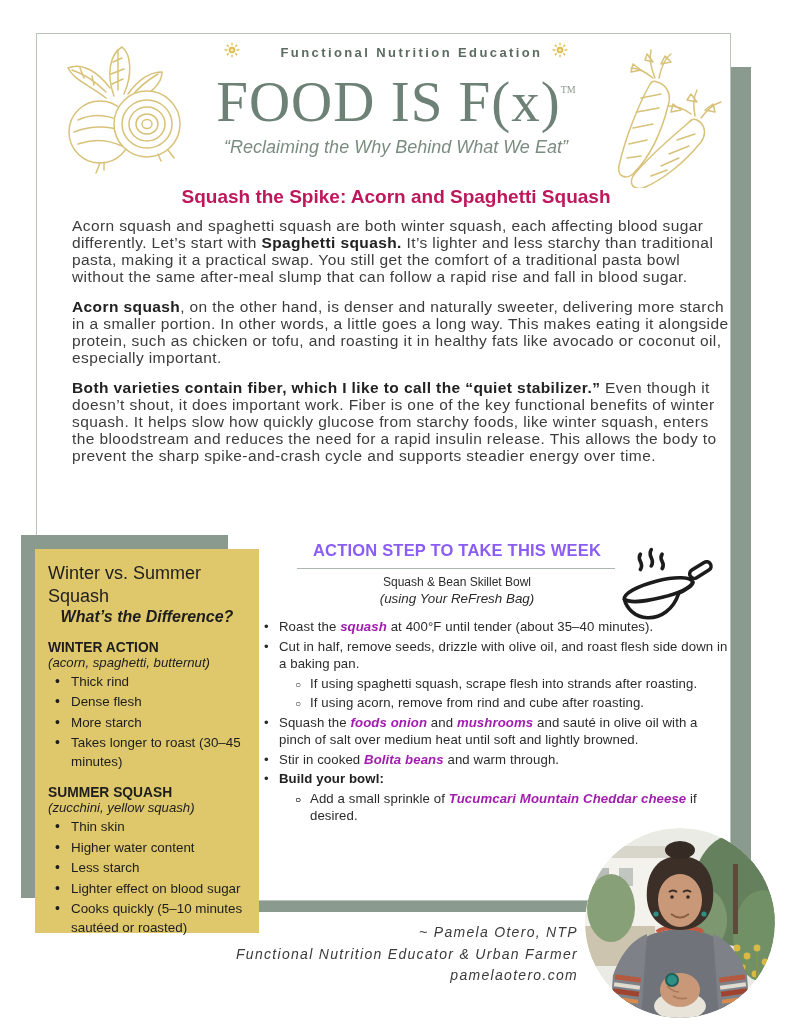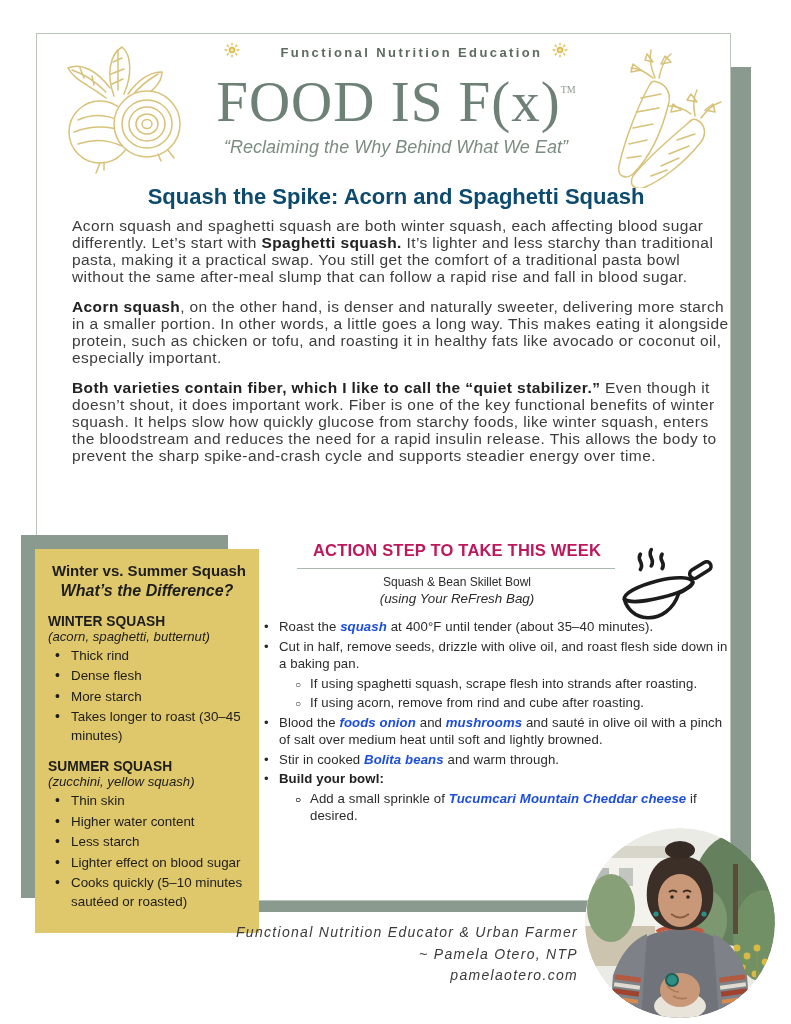--- a/index.html
+++ b/index.html
@@ -19,39 +19,39 @@
   
   .brand-header{position:absolute;left:58px;top:42px;width:676px;z-index:2;text-align:center;}
   .eyebrow-row{display:flex;align-items:center;justify-content:center;gap:10px;}
   .eyebrow{font-size:13px;font-weight:700;letter-spacing:2.4px;color:#5c6b61;margin-left:31px;}
   .brand{font-family:"Liberation Serif", serif;font-size:57px;font-weight:400;color:#6e8177;line-height:1;margin-top:11px;letter-spacing:1px;}
   .brand sup{font-size:10px;letter-spacing:0;vertical-align:28px;color:#8d9a90;}
   .tagline{font-family:Liberation Sans, sans-serif;font-style:italic;font-size:18px;color:#7b8c80;margin-top:7px;}
 
   
   .article{position:absolute;left:58px;top:186px;width:676px;z-index:2;color:#3c3c3c;}
-  .article h1{font-size:22px;line-height:21px;font-weight:700;color:#0c4a6e;text-align:center;margin:0 0 10px 0;}
+  .article h1{font-size:19px;line-height:21px;font-weight:700;color:#be185d;text-align:center;margin:0 0 10px 0;}
   .article p{font-size:15.5px;line-height:17px;letter-spacing:0.4px;margin:0 0 13px 14px;}
   .seg-b{font-weight:700;color:#222;}
-  .seg-bi{font-weight:700;font-style:italic;color:#1d4ed8;}
+  .seg-bi{font-weight:700;font-style:italic;color:#a21caf;}
 
   
   .sidebar-shadow{position:absolute;left:21px;top:535px;width:207px;height:363px;background:#8a9a8e;z-index:3;}
   .sidebar-card{position:absolute;left:35px;top:549px;width:224px;height:384px;background:#dfc76c;z-index:4;box-sizing:border-box;padding:13px 13px 10px 13px;color:#1d1d1d;}
-  .sidebar-title{font-size:15px;font-weight:700;text-align:right;line-height:1.25;}
+  .sidebar-title{font-size:18px;font-weight:400;text-align:left;line-height:1.25;}
   .sidebar-subtitle{font-size:16px;font-weight:700;font-style:italic;text-align:center;line-height:1.3;margin-bottom:12px;}
   .ysec-heading{font-size:13.8px;font-weight:700;margin-top:10px;}
   .ysec-sub{font-size:13.2px;font-style:italic;margin-bottom:3px;}
   ul.ybullets{list-style:none;margin:0;padding:0;font-size:13.4px;line-height:18.5px;}
   ul.ybullets li{position:relative;padding-left:23px;margin-bottom:2px;}
   ul.ybullets li .marker{position:absolute;left:7px;top:-1px;font-size:14px;}
 
   
   .action-section{position:absolute;left:262px;top:541px;width:470px;z-index:2;color:#2b2b2b;}
-  .action-heading{font-size:16.5px;font-weight:800;color:#be185d;text-align:center;width:390px;letter-spacing:0.2px;}
+  .action-heading{font-size:16.5px;font-weight:800;color:#8b5cf6;text-align:center;width:390px;letter-spacing:0.2px;}
   .action-divider{width:318px;height:0;border-top:1.5px solid #a9b9ae;margin:8px 0 6px 35px;}
   .recipe-title{width:390px;text-align:center;font-size:12px;font-weight:400;margin-top:2px;}
   .recipe-subtitle{width:390px;text-align:center;font-size:13.4px;font-style:italic;margin-top:2px;}
   .skillet{position:absolute;right:12px;top:2px;}
   ul.steps{list-style:none;margin:12px 0 0 0;padding:0;font-size:13.2px;line-height:17.5px;letter-spacing:0.1px;}
   ul.steps li{position:relative;padding-left:17px;margin-bottom:2px;}
   ul.steps li .marker{position:absolute;left:2px;top:0;}
   ul.steps li.lvl2{margin-left:30px;padding-left:18px;}
   ul.steps li.lvl2 .marker{font-size:10px;top:1px;left:3px;}
 
@@ -144,21 +144,21 @@
     <p><span class="seg-b">Acorn squash</span><span>, on the other hand, is denser and naturally sweeter, delivering more starch in a smaller portion. In other words, a little goes a long way. This makes eating it alongside protein, such as chicken or tofu, and roasting it in healthy fats like avocado or coconut oil, especially important.</span></p>
     <p><span class="seg-b">Both varieties contain fiber, which I like to call the “quiet stabilizer.”</span><span> Even though it doesn’t shout, it does important work. Fiber is one of the key functional benefits of winter squash. It helps slow how quickly glucose from starchy foods, like winter squash, enters the bloodstream and reduces the need for a rapid insulin release. This allows the body to prevent the sharp spike-and-crash cycle and supports steadier energy over time.</span></p>
   </div>
 
   <div class="sidebar-shadow"></div>
   <div class="sidebar-card">
     <div class="sidebar-title">Winter vs. Summer Squash</div>
     <div class="sidebar-subtitle">What’s the Difference?</div>
 
     <div>
-      <div class="ysec-heading">WINTER SQUASH</div>
+      <div class="ysec-heading">WINTER ACTION</div>
       <div class="ysec-sub">(acorn, spaghetti, butternut)</div>
       <ul class="ybullets">
           <li><span class="marker">•</span><span>Thick rind</span></li>
           <li><span class="marker">•</span><span>Dense flesh</span></li>
           <li><span class="marker">•</span><span>More starch</span></li>
           <li><span class="marker">•</span><span>Takes longer to roast (30–45 minutes)</span></li>
         </ul>
     </div>
 
     <div>
@@ -191,21 +191,21 @@
         </g>
       </svg>
     </div>
     <div class="recipe-title">Squash &amp; Bean Skillet Bowl</div>
     <div class="recipe-subtitle">(using Your ReFresh Bag)</div>
     <ul class="steps">
         <li class="lvl1"><span class="marker">•</span><span><span>Roast the </span><span class="seg-bi">squash</span><span> at 400°F until tender (about 35–40 minutes).</span></span></li>
         <li class="lvl1"><span class="marker">•</span><span><span>Cut in half, remove seeds, drizzle with olive oil, and roast flesh side down in a baking pan.</span></span></li>
         <li class="lvl2"><span class="marker">○</span><span><span>If using spaghetti squash, scrape flesh into strands after roasting.</span></span></li>
         <li class="lvl2"><span class="marker">○</span><span><span>If using acorn, remove from rind and cube after roasting.</span></span></li>
-        <li class="lvl1"><span class="marker">•</span><span><span>Blood the </span><span class="seg-bi">foods onion</span><span> and </span><span class="seg-bi">mushrooms</span><span> and sauté in olive oil with a pinch of salt over medium heat until soft and lightly browned.</span></span></li>
+        <li class="lvl1"><span class="marker">•</span><span><span>Squash the </span><span class="seg-bi">foods onion</span><span> and </span><span class="seg-bi">mushrooms</span><span> and sauté in olive oil with a pinch of salt over medium heat until soft and lightly browned.</span></span></li>
         <li class="lvl1"><span class="marker">•</span><span><span>Stir in cooked </span><span class="seg-bi">Bolita beans</span><span> and warm through.</span></span></li>
         <li class="lvl1"><span class="marker">•</span><span><span class="seg-b">Build your bowl:</span></span></li>
         <li class="lvl2"><span class="marker">○</span></li>
         <li class="lvl2"><span class="marker">○</span><span><span>Add a small sprinkle of </span><span class="seg-bi">Tucumcari Mountain Cheddar cheese</span><span> if desired.</span></span></li>
       </ul>
   </div>
 
   <div class="author-photo">
     <svg width="190" height="190" viewBox="0 0 190 190">
       <defs>
@@ -263,18 +263,18 @@
           <circle cx="119" cy="86" r="2.6" fill="#2e8f86"></circle>
         <ellipse cx="95" cy="178" rx="26" ry="14" fill="#e8e4da"></ellipse>
         <ellipse cx="95" cy="162" rx="20" ry="17" fill="#c89878"></ellipse>
         <path d="M82,158 q6,6 12,6 M88,168 q7,4 14,2" stroke="#a97a58" stroke-width="1.6" fill="none"></path>
         <circle cx="87" cy="152" r="6" fill="#2e8f86" stroke="#1f5f58" stroke-width="2"></circle>
       </g>
     </svg>
   </div>
 
   <div class="signature">
+    <div>~ Pamela Otero, NTP</div>
     <div>Functional Nutrition Educator &amp; Urban Farmer</div>
-    <div>~ Pamela Otero, NTP</div>
     <div class="site">pamelaotero.com</div>
   </div>
 
 </div>
 
 </body></html>

